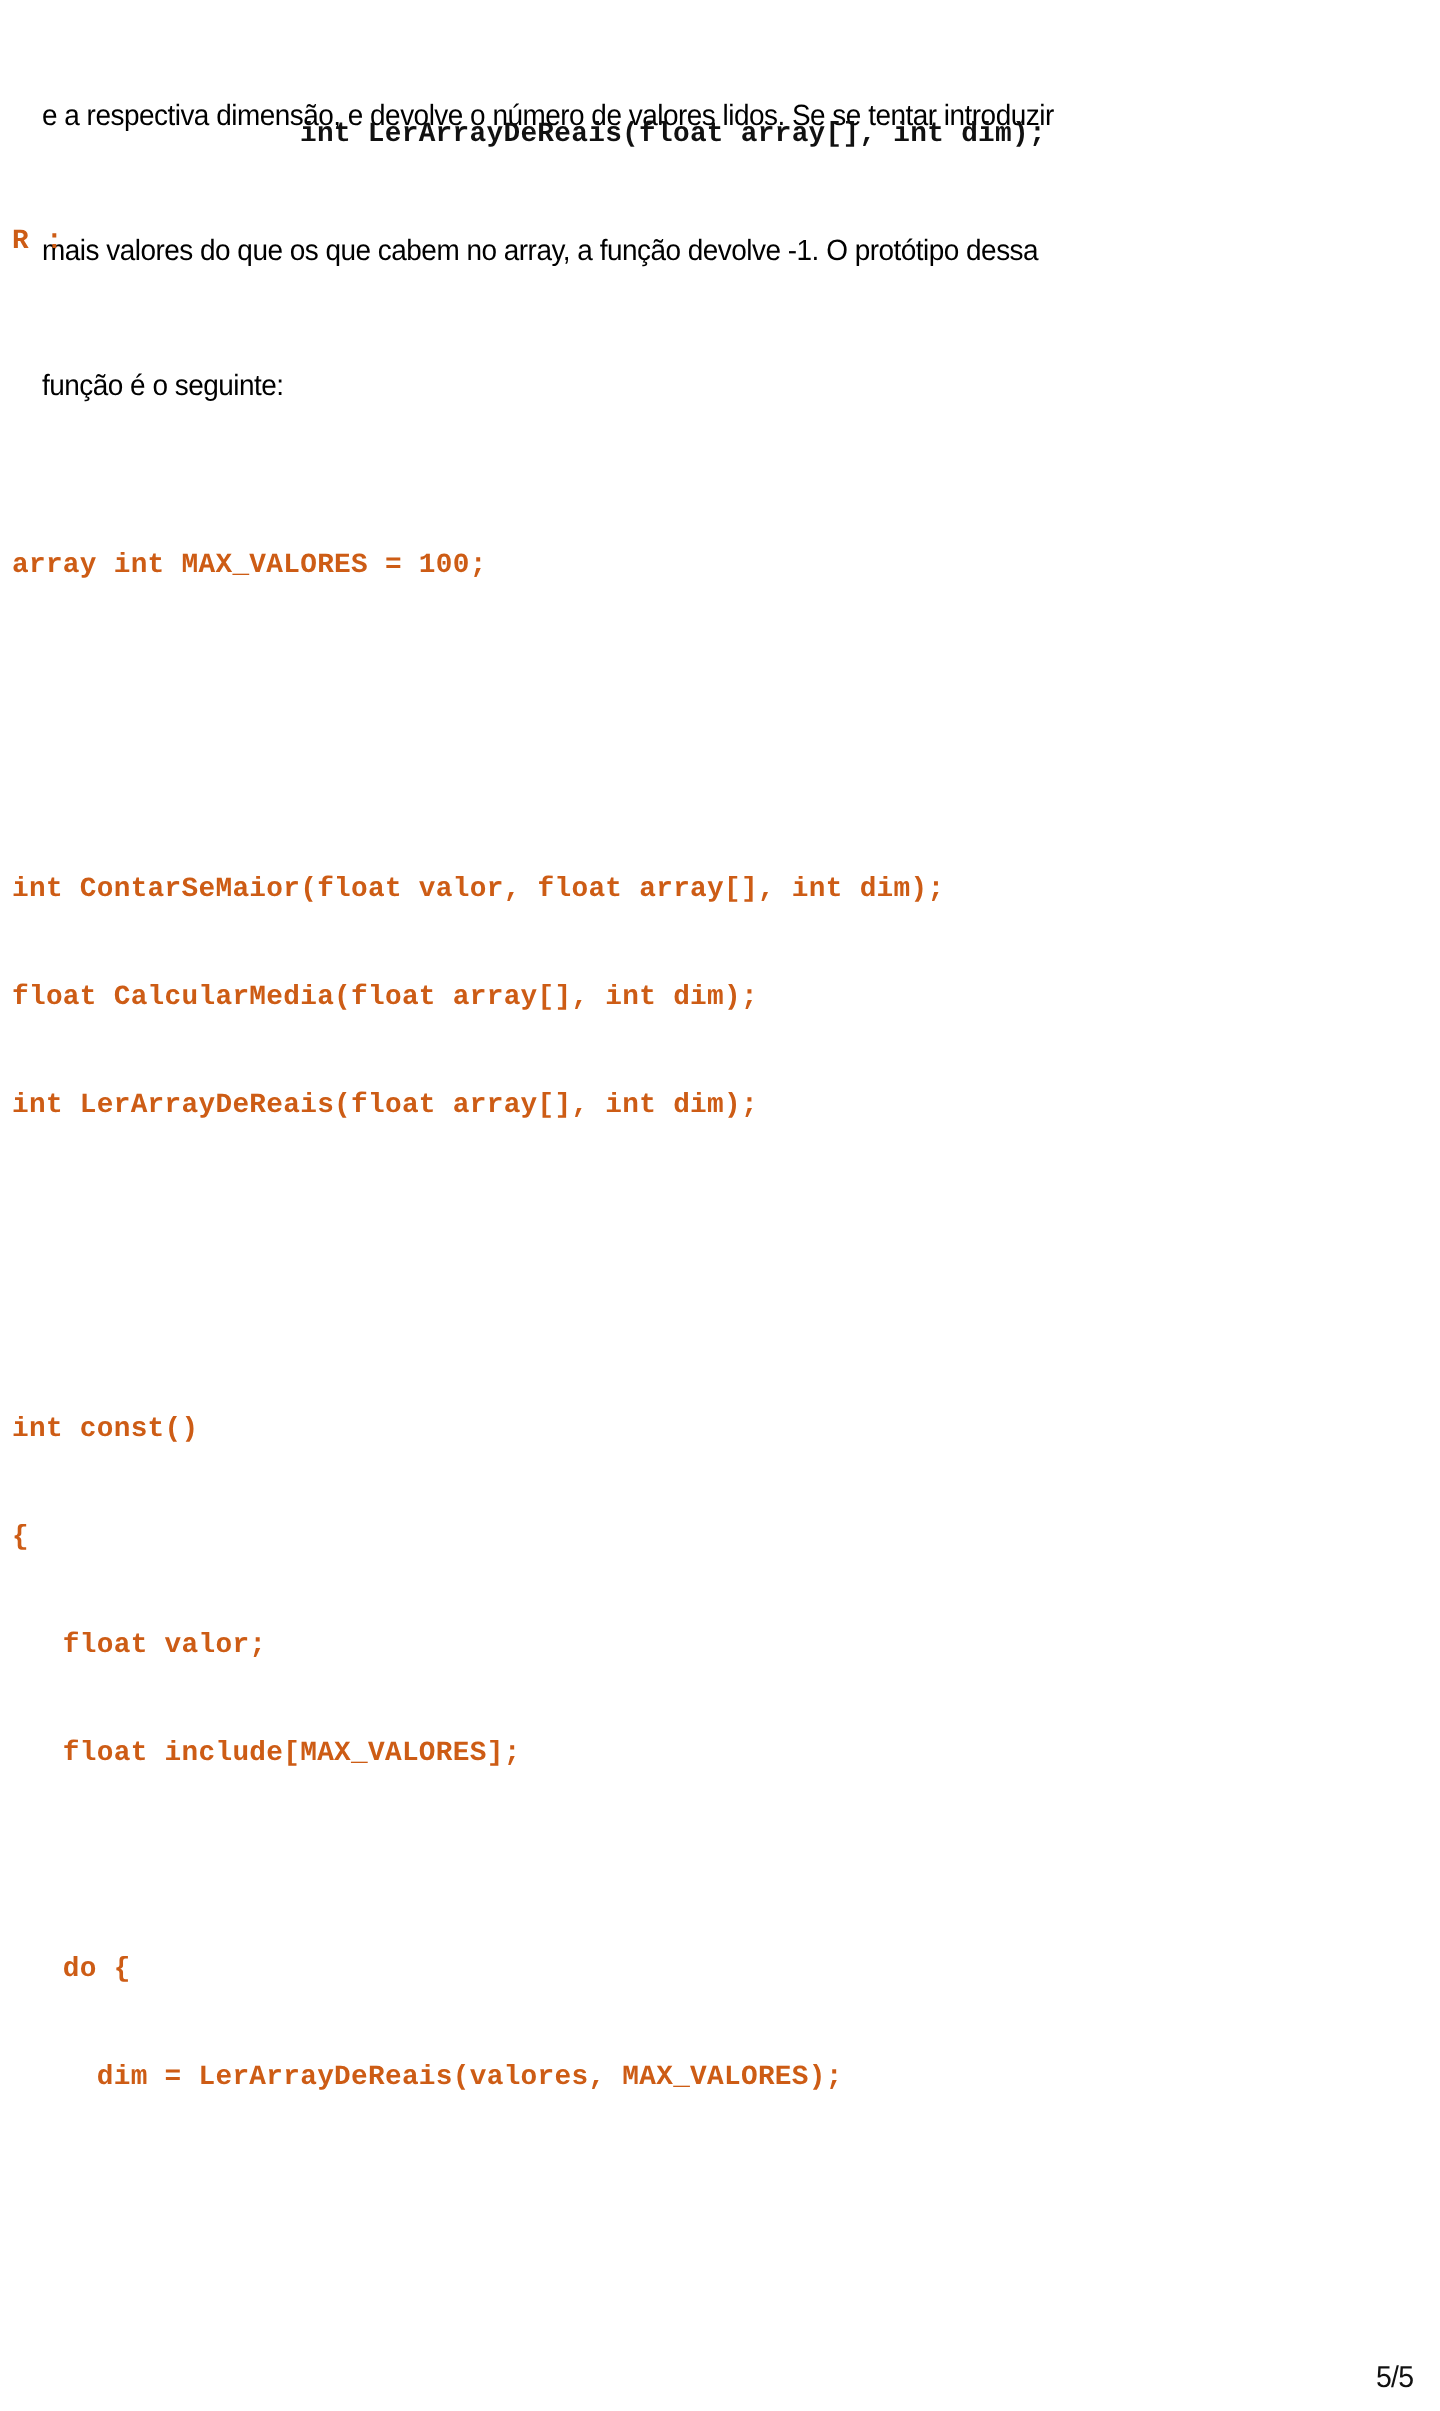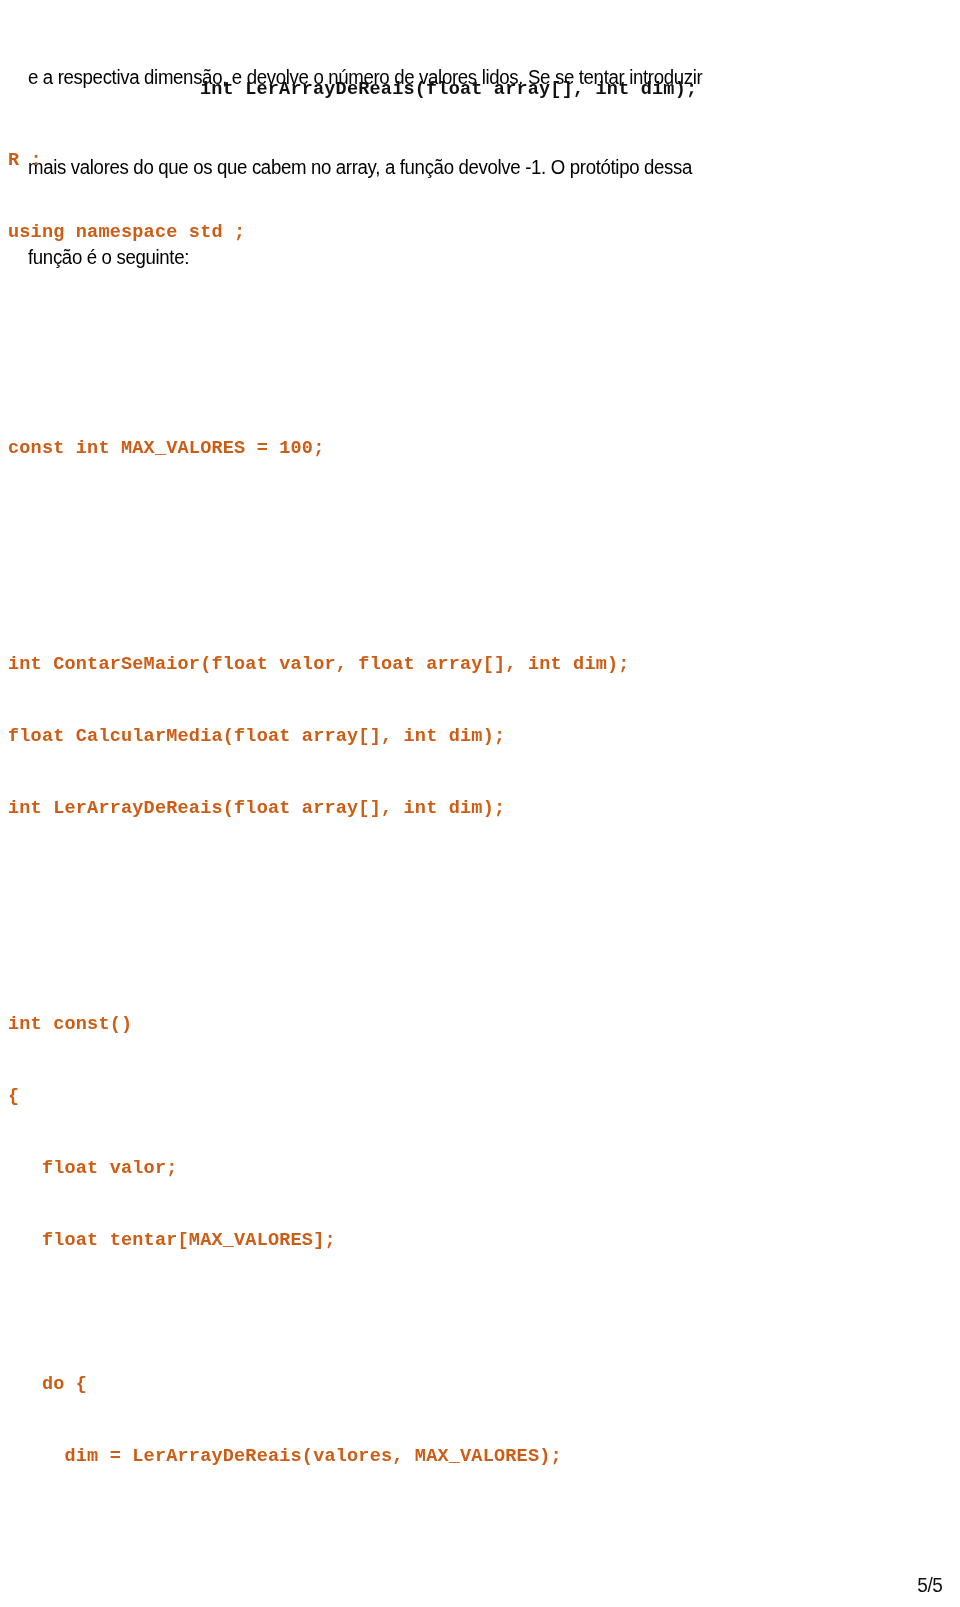--- a/index.html
+++ b/index.html
@@ -96,35 +96,34 @@
   <div class="prose">
     <span class="ln">e a respectiva dimensão, e devolve o número de valores lidos. Se se tentar introduzir</span>
     <span class="ln">mais valores do que os que cabem no array, a função devolve -1. O protótipo dessa</span>
     <span class="ln">função é o seguinte:</span>
   </div>
 
   <div class="proto">int LerArrayDeReais(float array[], int dim);</div>
 
   <div class="code">
     <span class="cl">R :</span>
-    <span class="cl">using namespace std ;</span>
     <span class="cl blank"></span>
     <span class="cl blank"></span>
-    <span class="cl">const int MAX_VALORES = 100;</span>
+    <span class="cl">array int MAX_VALORES = 100;</span>
     <span class="cl blank"></span>
     <span class="cl blank"></span>
     <span class="cl">int ContarSeMaior(float valor, float array[], int dim);</span>
     <span class="cl">float CalcularMedia(float array[], int dim);</span>
     <span class="cl">int LerArrayDeReais(float array[], int dim);</span>
     <span class="cl blank"></span>
     <span class="cl blank"></span>
     <span class="cl">int const()</span>
     <span class="cl">{</span>
     <span class="cl">   float valor;</span>
-    <span class="cl">   float tentar[MAX_VALORES];</span>
+    <span class="cl">   float include[MAX_VALORES];</span>
     <span class="cl blank"></span>
     <span class="cl">   do {</span>
     <span class="cl">     dim = LerArrayDeReais(valores, MAX_VALORES);</span>
     
     
     
     
     
     
     

